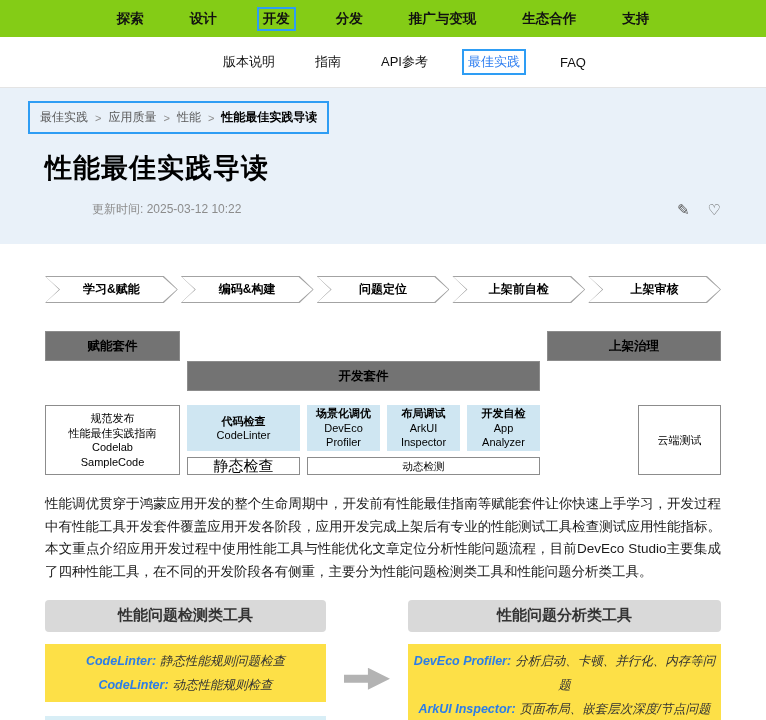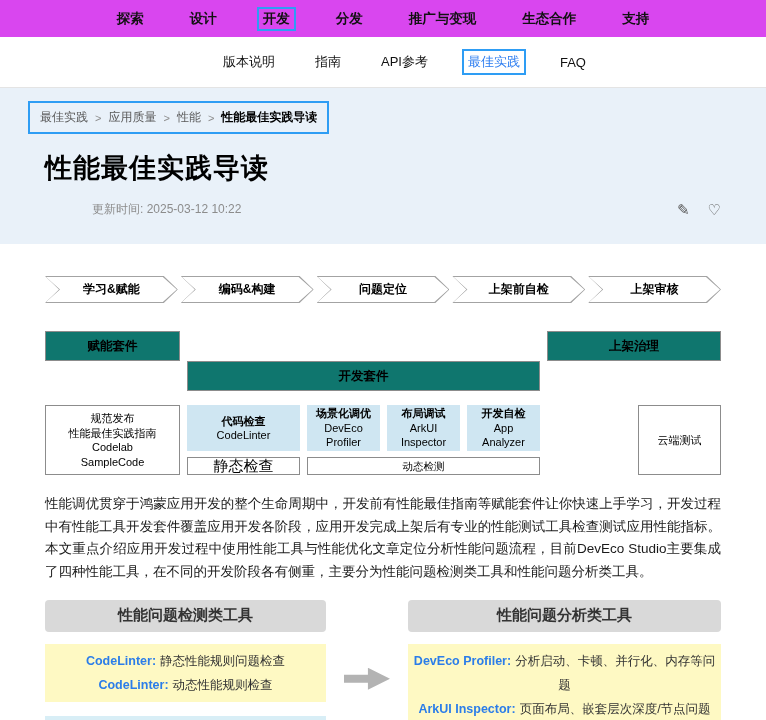--- a/index.html
+++ b/index.html
@@ -4,21 +4,21 @@
 <style>
   * { box-sizing: border-box; margin: 0; padding: 0; }
   html,body { background:#fff; }
   body {
     width: 766px; height: 720px; overflow: hidden;
     font-family: "Liberation Sans", "DejaVu Sans", sans-serif;
     color: #000;
   }
 
   
-  .topnav { height: 37px; display: flex; justify-content: center; align-items: center; gap: 34px; background: #d946ef; }
+  .topnav { height: 37px; display: flex; justify-content: center; align-items: center; gap: 34px; background: #84cc16; }
   .tn { font-size: 13.5px; font-weight: 700; color: #111; padding: 3px 6px; cursor: pointer; white-space: nowrap; }
   .tn.hl { border: 2px solid #2e9df4; padding: 1px 4px; }
 
   .subnav { height: 51px; display: flex; justify-content: center; align-items: center; gap: 28px; background: #fff; border-bottom: 1px solid #e4e4e4; padding-left: 43px; }
   .sn { font-size: 13px; color: #111; padding: 4px 6px; cursor: pointer; white-space: nowrap; }
   .sn.hl { color: #2b7cf0; border: 2px solid #2e9df4; padding: 2px 4px; }
 
   
   .hero { background: #e9f1f9; padding: 13px 45px 26px 45px; }
   .crumb-box { display: inline-flex; align-items: center; gap: 7px; border: 2px solid #2e9df4; padding: 6px 10px; margin-left: -17px; }
@@ -38,21 +38,21 @@
   .flow { display: flex; gap: 3px; margin-top: 32px; }
   .chev { position: relative; flex: 1; height: 27px; background: #a3a3a3;
           clip-path: polygon(0 0, calc(100% - 14px) 0, 100% 50%, calc(100% - 14px) 100%, 0 100%, 14px 50%); }
   .chev-in { position: absolute; inset: 1px; background: #fff;
           clip-path: polygon(0 0, calc(100% - 14px) 0, 100% 50%, calc(100% - 14px) 100%, 0 100%, 14px 50%);
           display: flex; align-items: center; justify-content: center; font-size: 12px; font-weight: 700; }
 
   
   .tbl { display: grid; grid-template-columns: 135px 113px 73px 73px 73px 84px 1fr; column-gap: 7px; }
   .suites { margin-top: 28px; }
-  .suite { border: 1px solid #8c8c8c; height: 30px; display: flex; align-items: center; justify-content: center; font-weight: 700; font-size: 12.5px; background: #0f766e; }
+  .suite { border: 1px solid #8c8c8c; height: 30px; display: flex; align-items: center; justify-content: center; font-weight: 700; font-size: 12.5px; background: #737373; }
   .suite.dev { grid-column: 2 / 6; }
   .suite.gov { grid-column: 6 / 8; }
 
   .tools { margin-top: 14px; grid-template-rows: 46px 18px; row-gap: 6px; }
   .cell { display: flex; flex-direction: column; align-items: center; justify-content: center; text-align: center; font-size: 11px; line-height: 14.5px; }
   .cell b { font-size: 11px; }
   .wht { border: 1px solid #8c8c8c; background: #fff; }
   .blu { background: #cfe6f2; }
   .enable { grid-row: 1 / 3; grid-column: 1; }
   .codechk { grid-column: 2; grid-row: 1; }
@@ -61,21 +61,21 @@
   .dynamic { grid-column: 3 / 6; grid-row: 2; font-size: 10.5px; }
   .devtest { grid-column: 6; grid-row: 1 / 3; font-size: 10.5px; white-space: nowrap; }
   .cloud { grid-column: 7; grid-row: 1 / 3; }
 
   
   .para { margin-top: 18px; font-size: 13.5px; line-height: 1.68; text-align: justify; color: #1a1a1a; }
 
   
   .cmp { margin-top: 16px; display: grid; grid-template-columns: 281px 1fr 313px; }
   .cmp-head { background: #d9d9d9; border-radius: 4px; height: 32px; display: flex; align-items: center; justify-content: center; font-size: 15px; font-weight: 700; color: #333; }
-  .green { margin-top: 12px; background: #fef9c3; padding: 5px 0; }
+  .green { margin-top: 12px; background: #fde047; padding: 5px 0; font-style: italic; }
   .gl { text-align: center; font-size: 12.5px; line-height: 24px; }
   .nm { color: #2b7de9; font-weight: 700; }
   .ds { color: #333; margin-left: 4px; }
   .cyan { margin-top: 14px; background: #d8eef6; height: 26px; display: flex; align-items: center; justify-content: center; font-size: 12.5px; color: #333; }
   .cmp-arrow { align-self: start; justify-self: center; margin-top: 68px; width: 46px; height: 22px; background: #b3b3b3;
                clip-path: polygon(0 32%, 52% 32%, 52% 0, 100% 50%, 52% 100%, 52% 68%, 0 68%); }
 </style>
 </head>
 <body>
 

